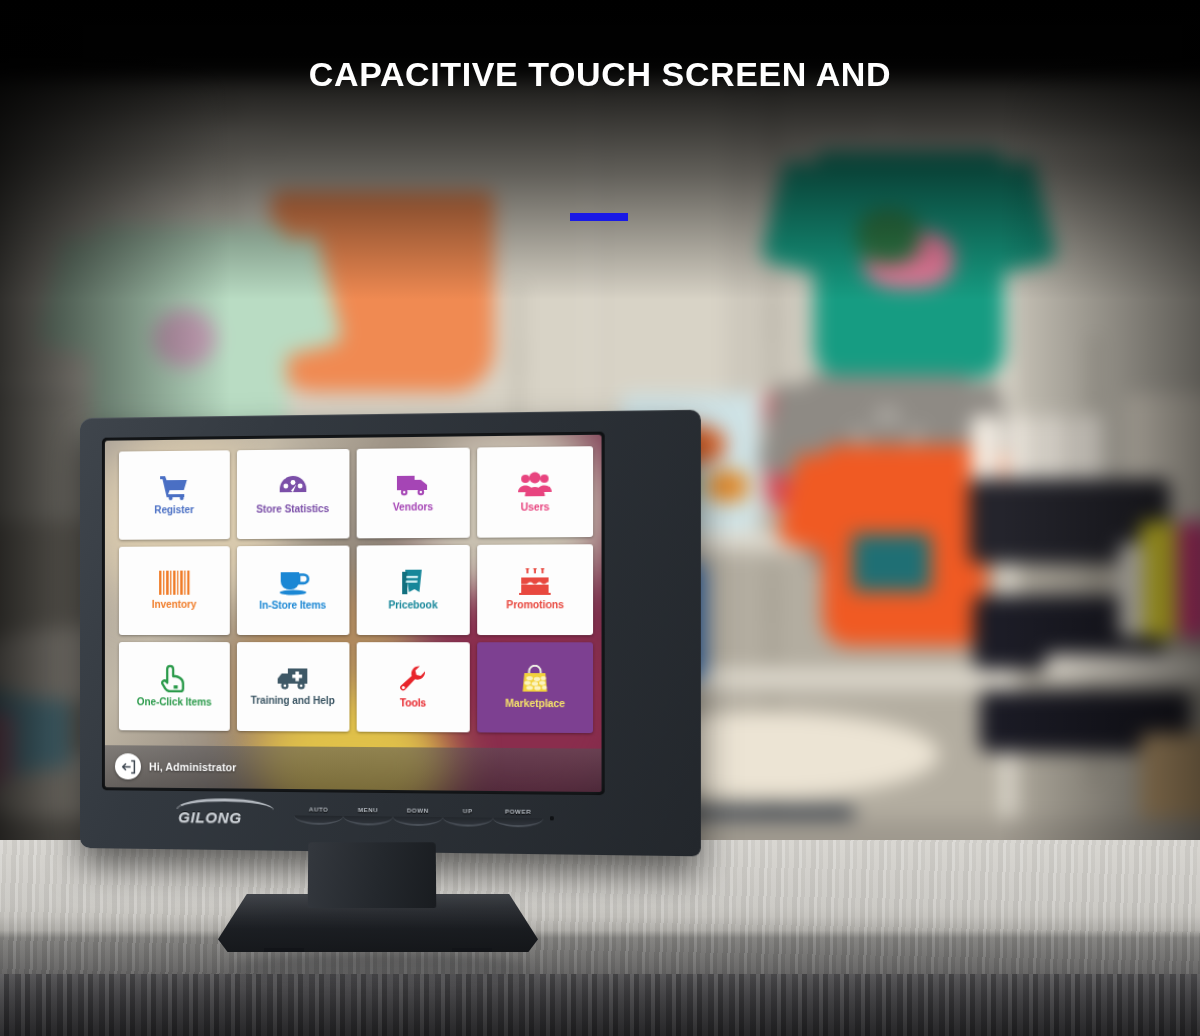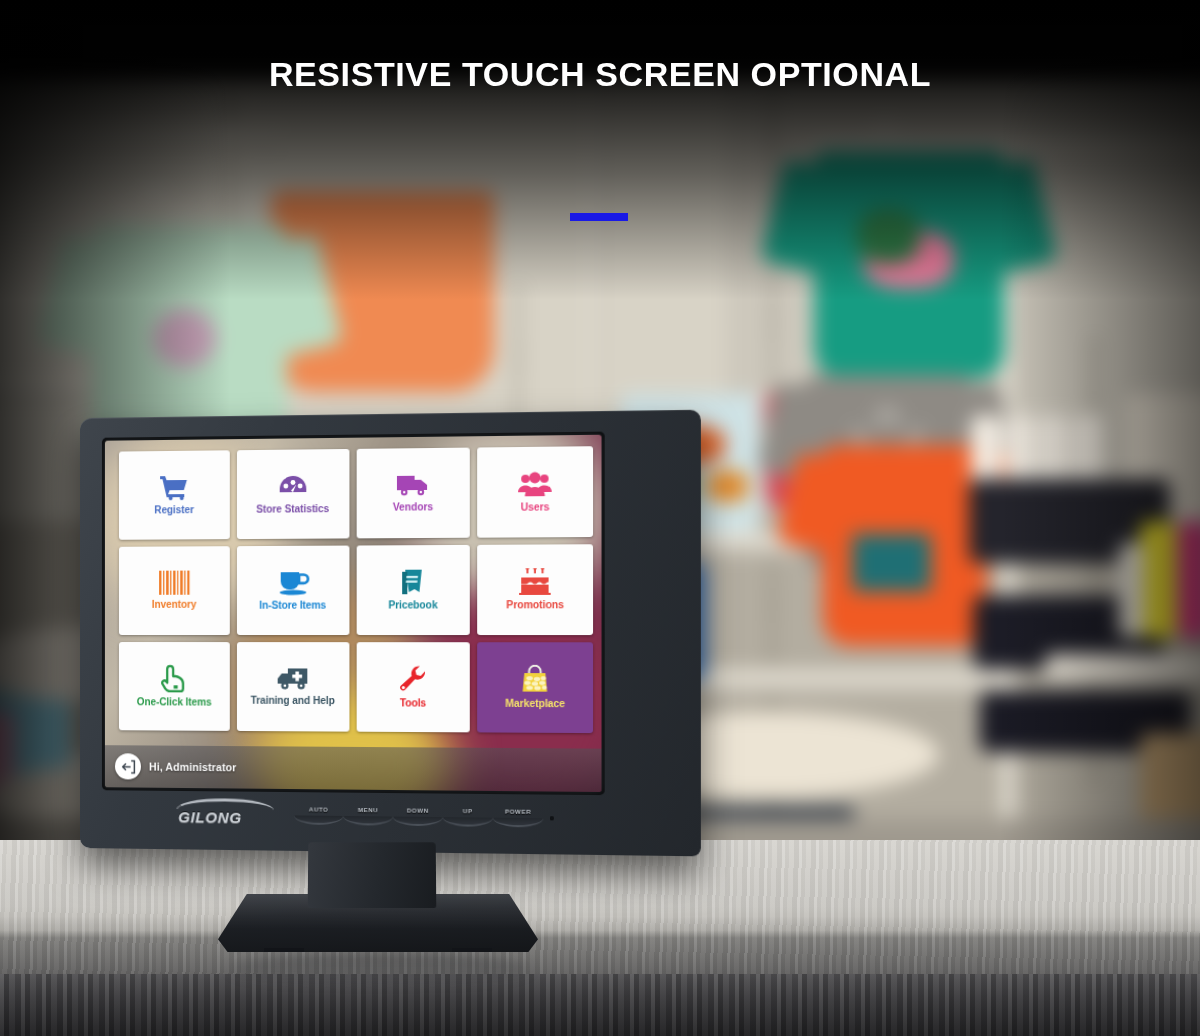--- a/index.html
+++ b/index.html
@@ -302,21 +302,21 @@
   <div class="counter">
     <div class="counter-grain"></div>
     <div class="counter-front">
         <div class="counter-front-grain"></div>
       </div>
   </div>
   <div class="botfade"></div>
 </div>
 
 <div class="headline">
-  <span class="l2">Resistive Touch Screen Optional</span>
+  <span>Capacitive Touch Screen and</span>
 </div>
 <div class="accent-bar"></div>
 
 <div id="monitor">
 
   <div class="reflect"></div>
   <div class="base">
     <div class="base-sheen"></div>
     <div class="foot" style="left:46px;"></div>
     <div class="foot" style="right:46px;"></div>

